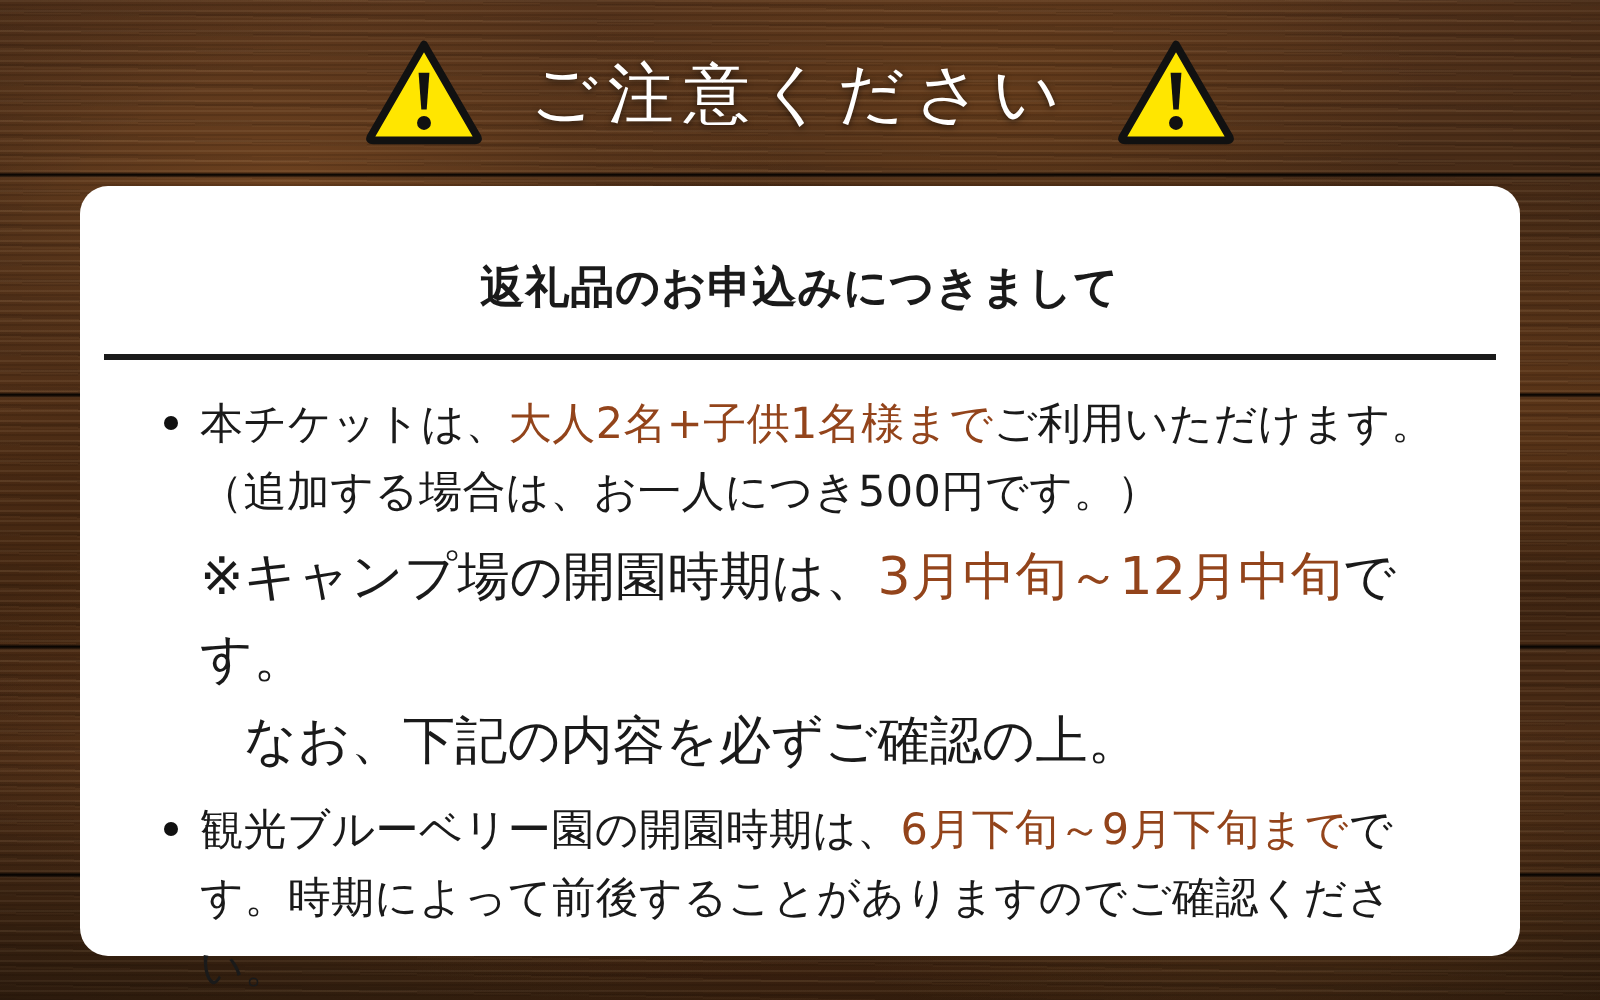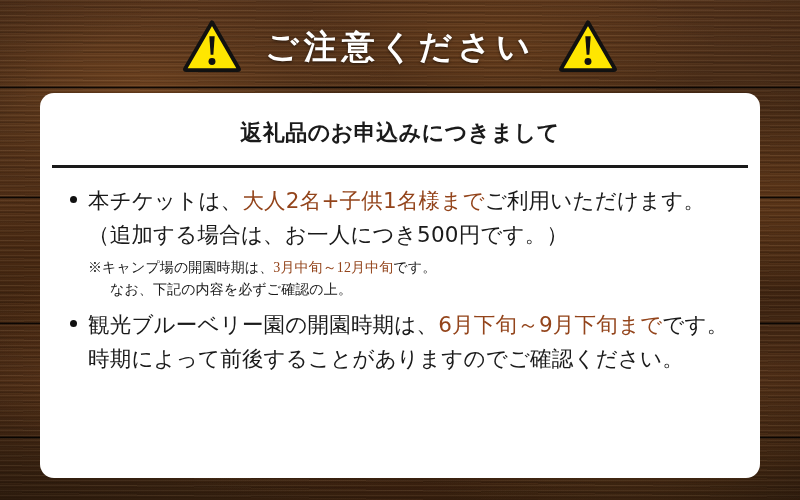--- a/index.html
+++ b/index.html
@@ -96,39 +96,39 @@
     width: 800px;
     height: 92px;
     display: flex;
     align-items: center;
     justify-content: center;
     gap: 24px;
   }
   .header-title {
     color: #ffffff;
     font-size: 33px;
-    font-weight: bold;
+    font-weight: normal;
     letter-spacing: 5px;
     line-height: 1;
     white-space: nowrap;
     text-shadow: 0 1px 3px rgba(0,0,0,0.55);
   }
   .warn-icon { width: 58px; height: 54px; display: block; flex: none; }
 
   
   .card {
     position: absolute;
     left: 40px;
     top: 93px;
     width: 720px;
     height: 385px;
     background: #ffffff;
     border-radius: 14px;
     box-sizing: border-box;
-    padding: 0;
+    padding: 12px;
   }
 
   .card-heading {
     margin: 0;
     padding-top: 22px;
     text-align: center;
     color: #1a1a1a;
     font-size: 22px;
     font-weight: bold;
     line-height: 1.62;
@@ -164,25 +164,24 @@
   .bullet-text {
     flex: 1;
     font-size: 21.5px;
     line-height: 1.62;
     color: #1a1a1a;
     letter-spacing: 0.2px;
   }
 
   .note-block {
     margin: 4px 0 6px 22px;
-    font-size: 14px;
+    font-size: 26px;
     line-height: 1.58;
     color: #1a1a1a;
     letter-spacing: 0.1px;
-    font-family: Liberation Serif, serif;
   }
   .note-sub { display: block; padding-left: 22px; }
 
   .hl { color: #93441b; }
 </style>
 </head>
 <body>
 
 <div id="stage">
 

